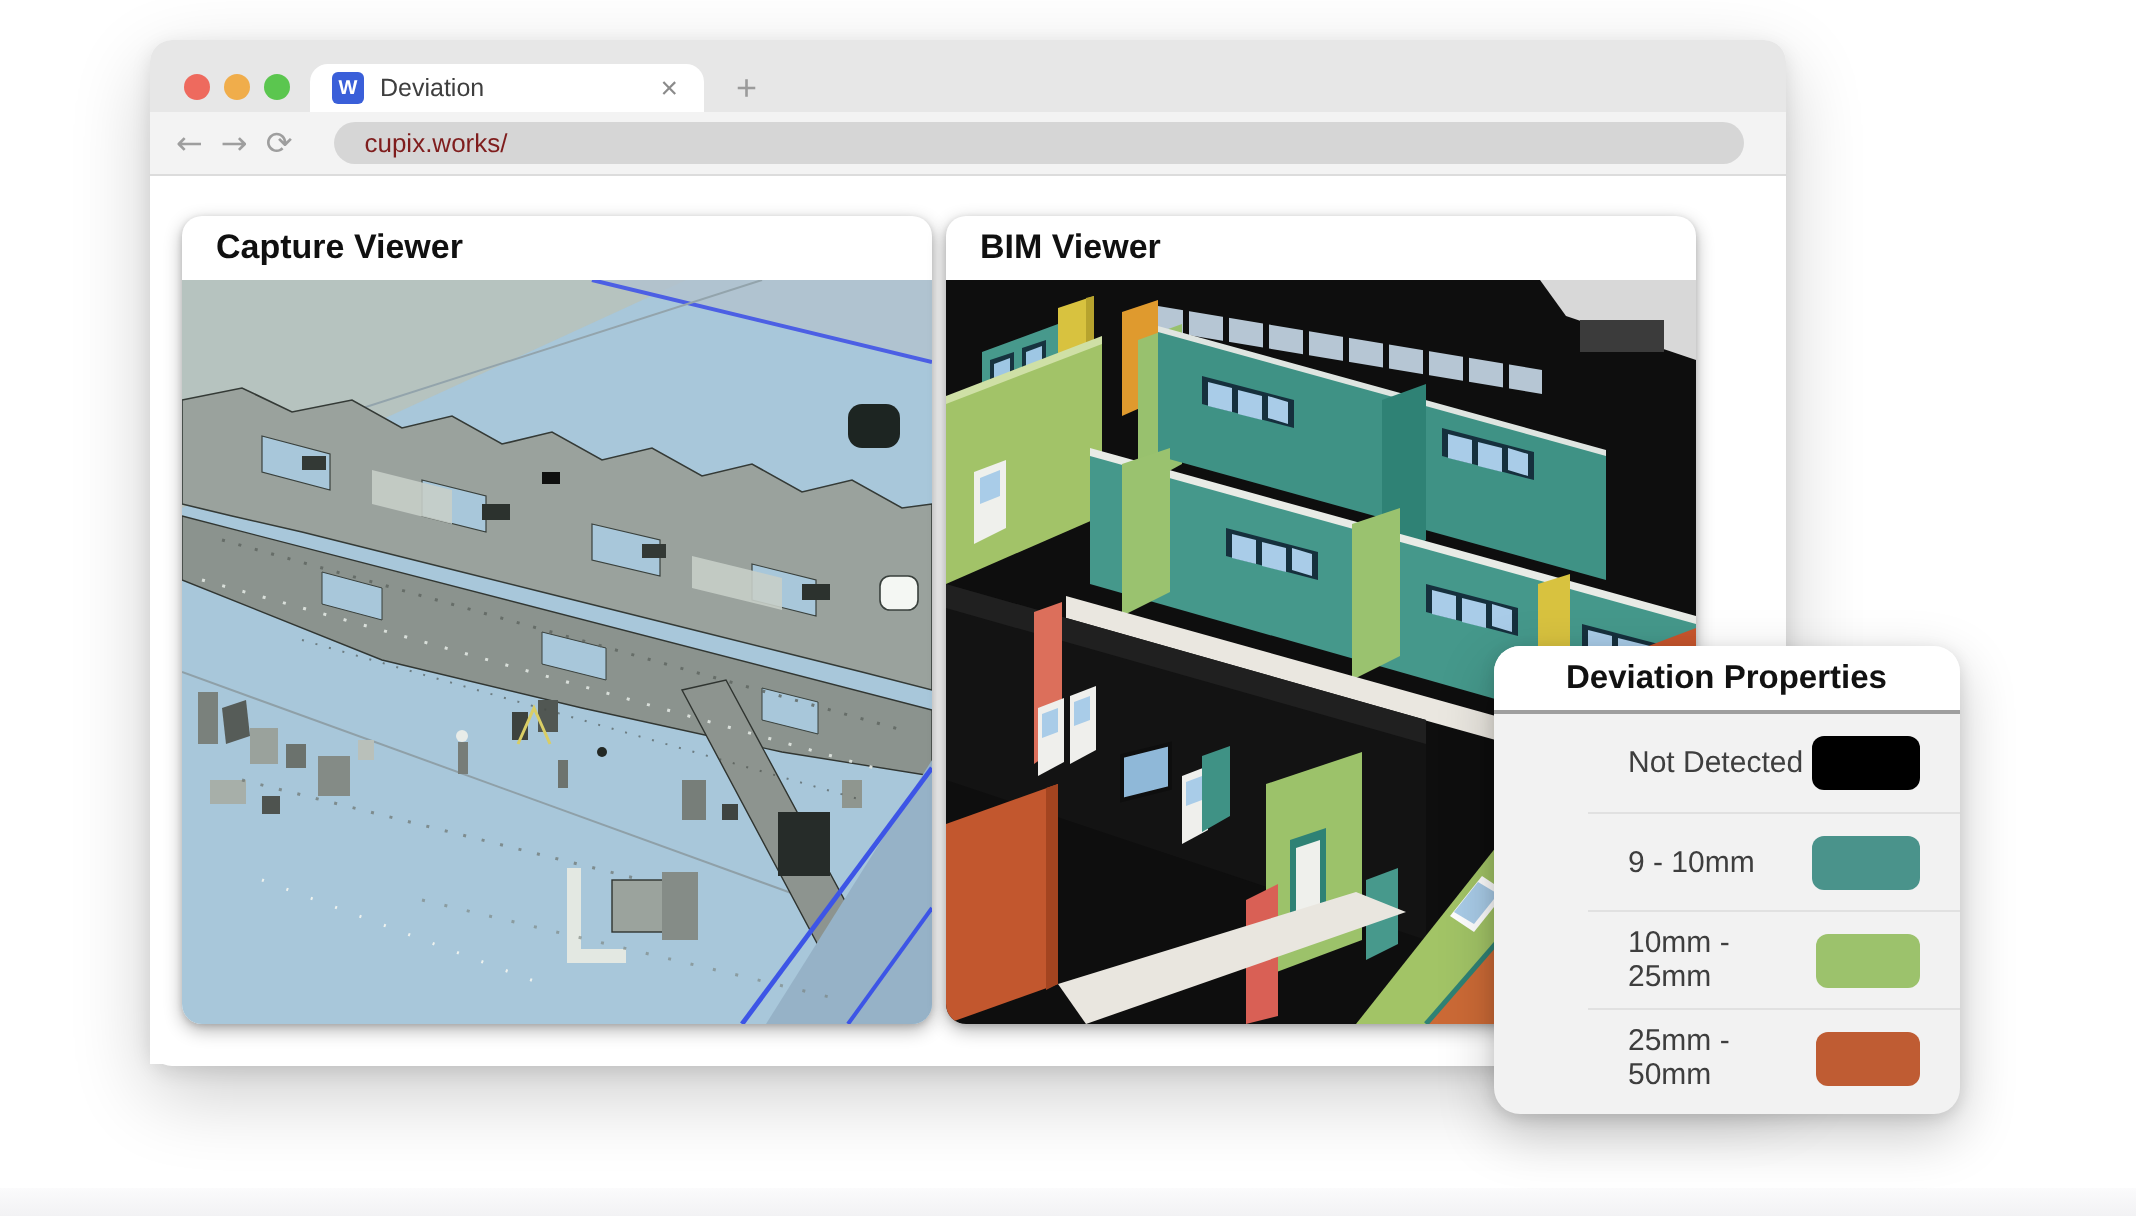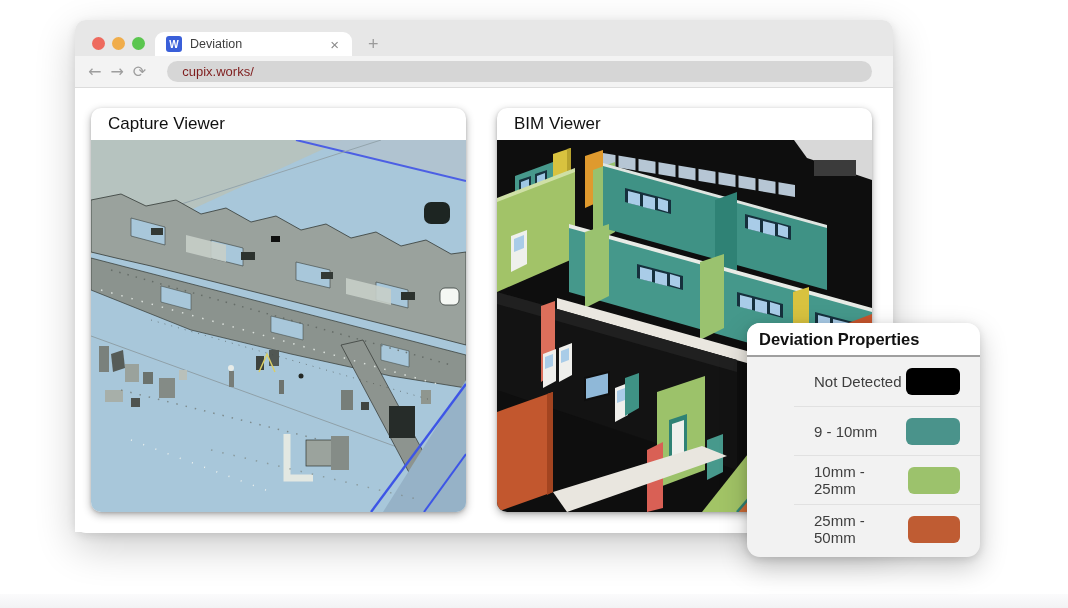--- a/index.html
+++ b/index.html
@@ -28,32 +28,32 @@
   .nav-ic { color:#9e9e9e; font-size:16px; font-family:"DejaVu Sans",sans-serif; margin-right:9px; line-height:1; }
   .urlpill { margin-left:12px; width:705px; height:21px; background:#d6d6d6; border-radius:11px;
     font-size:13px; color:#7f1d1d; line-height:21px; padding-left:15px; }
 
   .content { position:relative; height:444px; background:#ffffff; }
 
   
   .card { position:absolute; top:20px; width:375px; height:404px; background:#ffffff; border-radius:10px;
     box-shadow:0 3px 9px rgba(0,0,0,.30), 0 1px 3px rgba(0,0,0,.15); }
   .card.capture { left:16px; }
-  .card.bim { left:422px; }
+  .card.bim { left:398px; }
   .card-header { height:32px; display:flex; align-items:center; padding-left:17px;
-    font-size:17px; font-weight:normal; color:#101010; }
+    font-size:17px; font-weight:bold; color:#101010; }
   .viewport { position:relative; width:375px; height:372px; border-radius:0 0 10px 10px; overflow:hidden; }
   .viewport svg { display:block; }
 
   
   .legend { position:absolute; left:747px; top:323px; width:233px; height:234px; background:#f2f2f2;
     border-radius:13px; z-index:10;
     box-shadow:0 10px 28px rgba(0,0,0,.22), 0 2px 8px rgba(0,0,0,.12); }
   .legend-header { height:34px; background:#ffffff; border-radius:13px 13px 0 0;
-    border-bottom:2px solid #9f9f9f; display:flex; align-items:center; padding-left:12px;
+    border-bottom:2px solid #9f9f9f; display:flex; align-items:center; padding-left:36px;
     font-size:16.5px; font-weight:bold; color:#111111; }
   .legend-row { height:49px; display:flex; align-items:center; padding:0 20px 0 20px;margin-left:47px; }
   .legend-row + .legend-row { border-top:1px solid #e1e1e1; }
   .legend-label { font-size:15px; color:#3e3e3e; }
   .swatch { margin-left:auto; width:54px; height:27px; border-radius:6px; }
 </style>
 </head>
 <body>
 
 <div class="stage">

